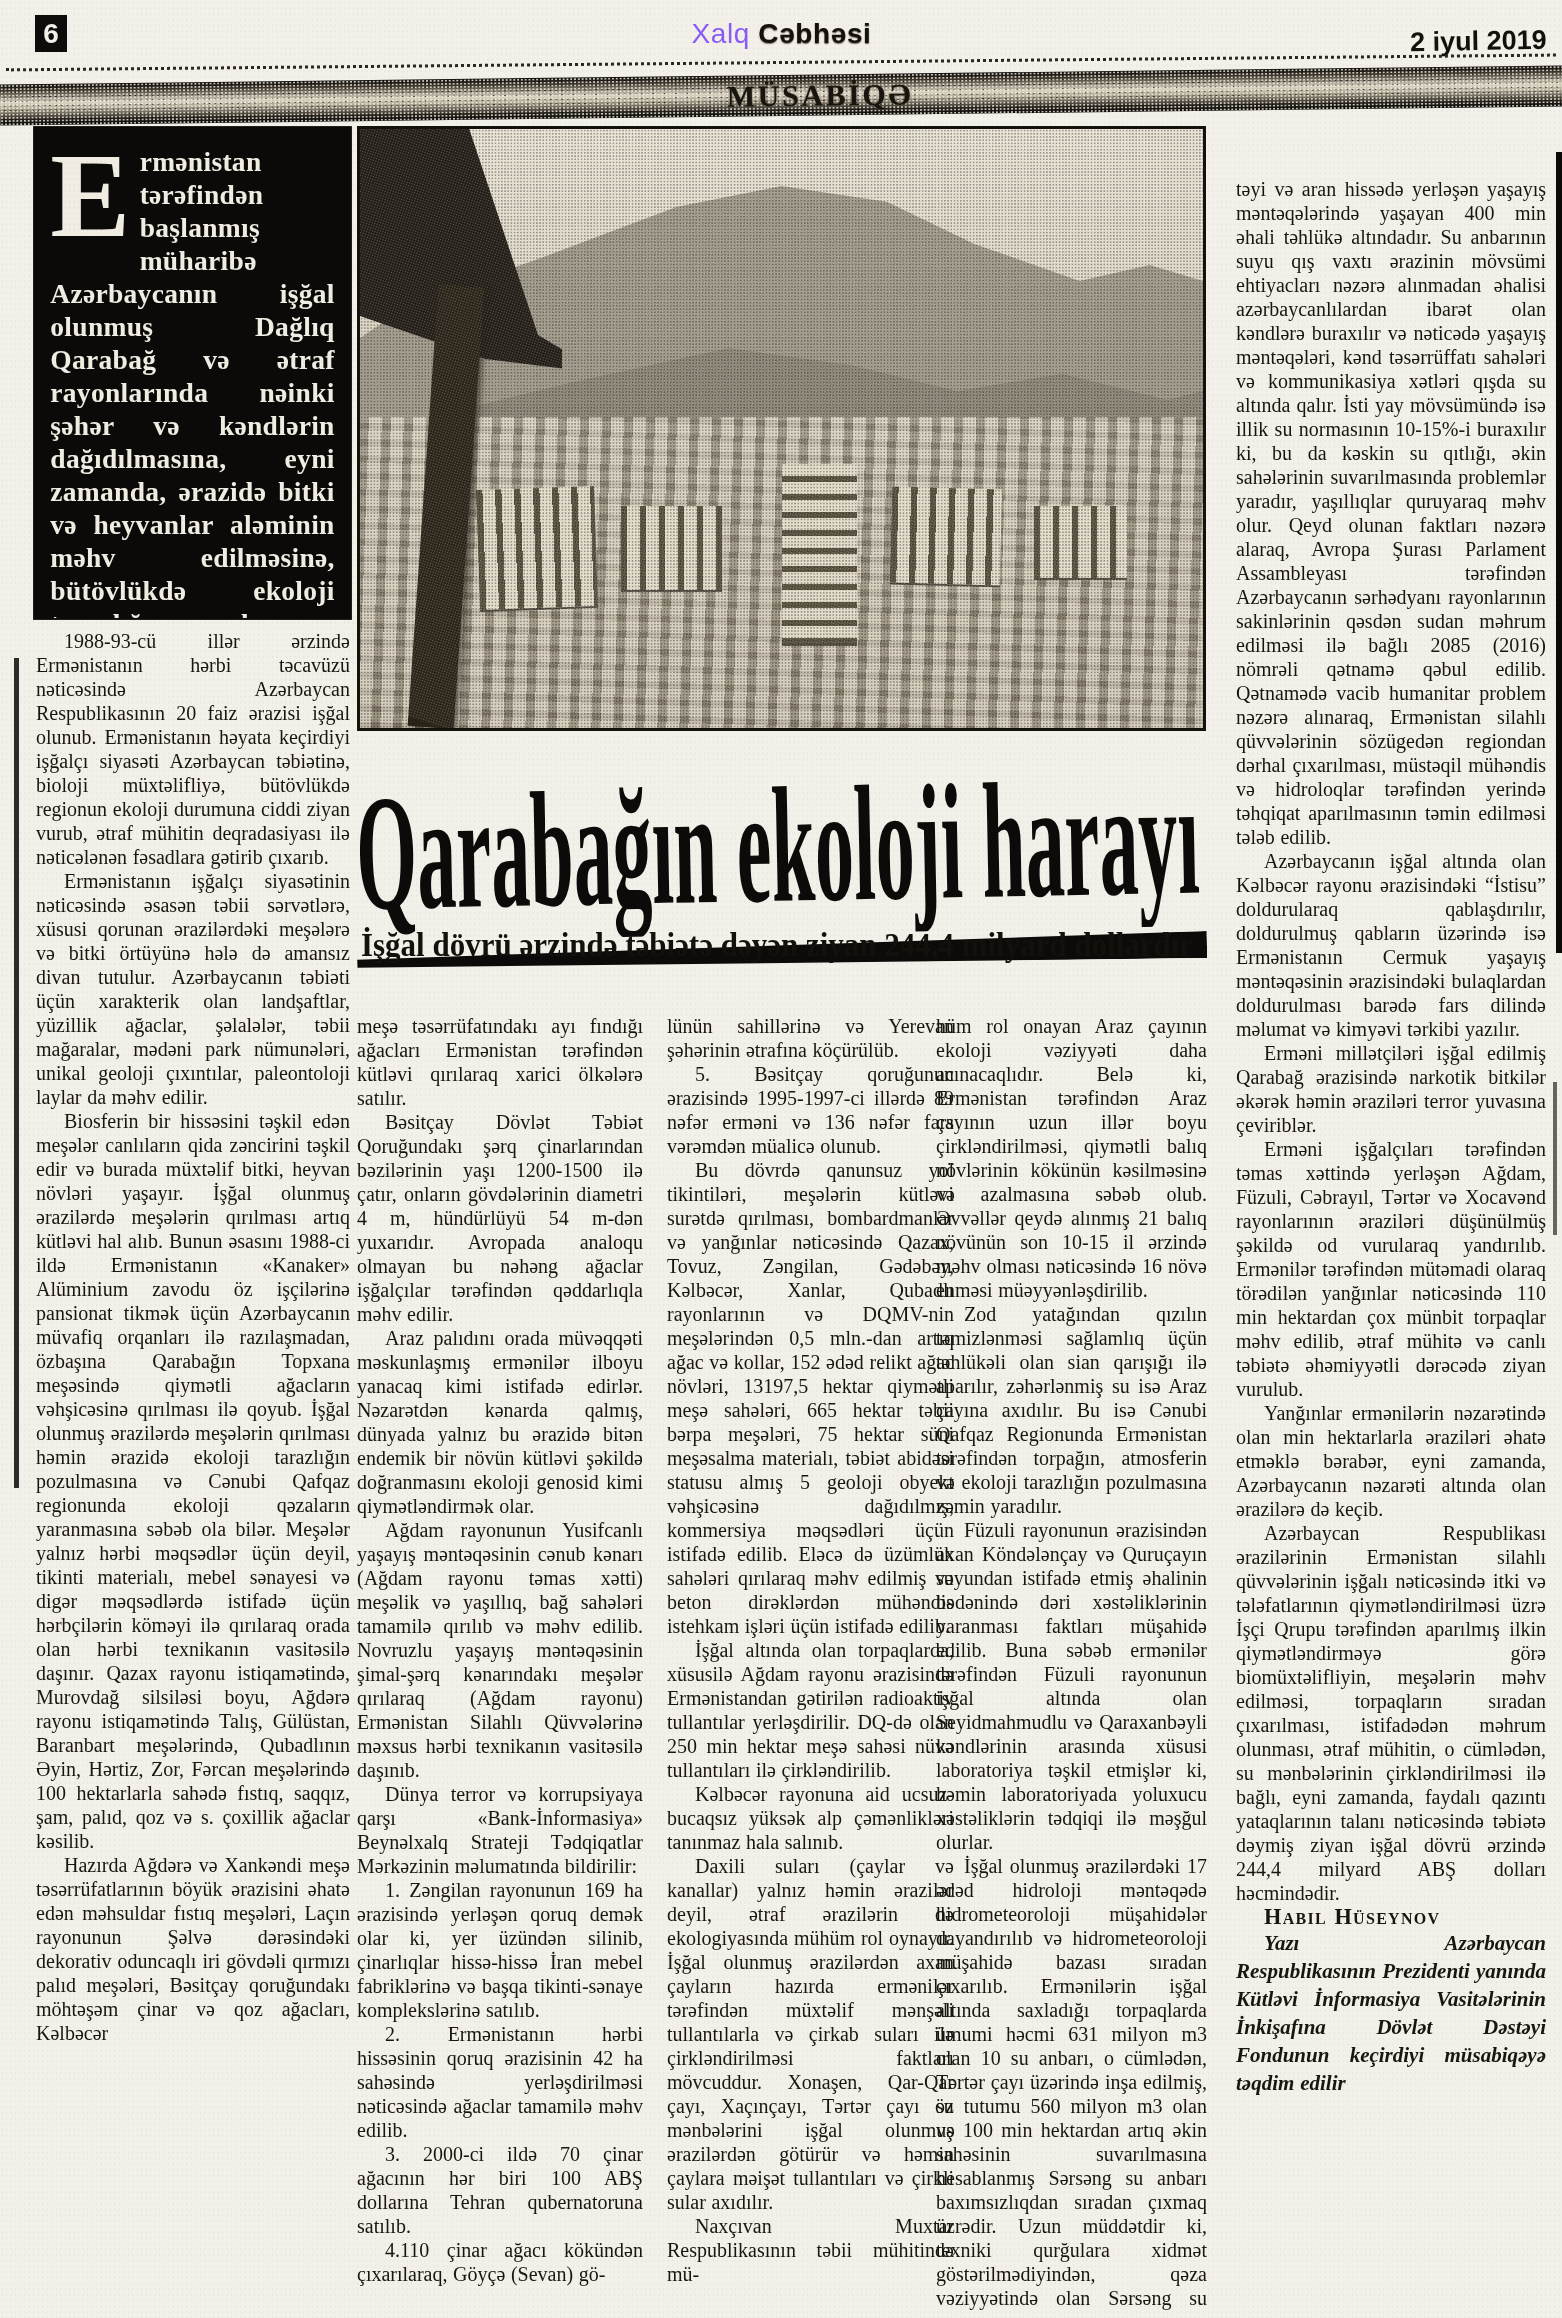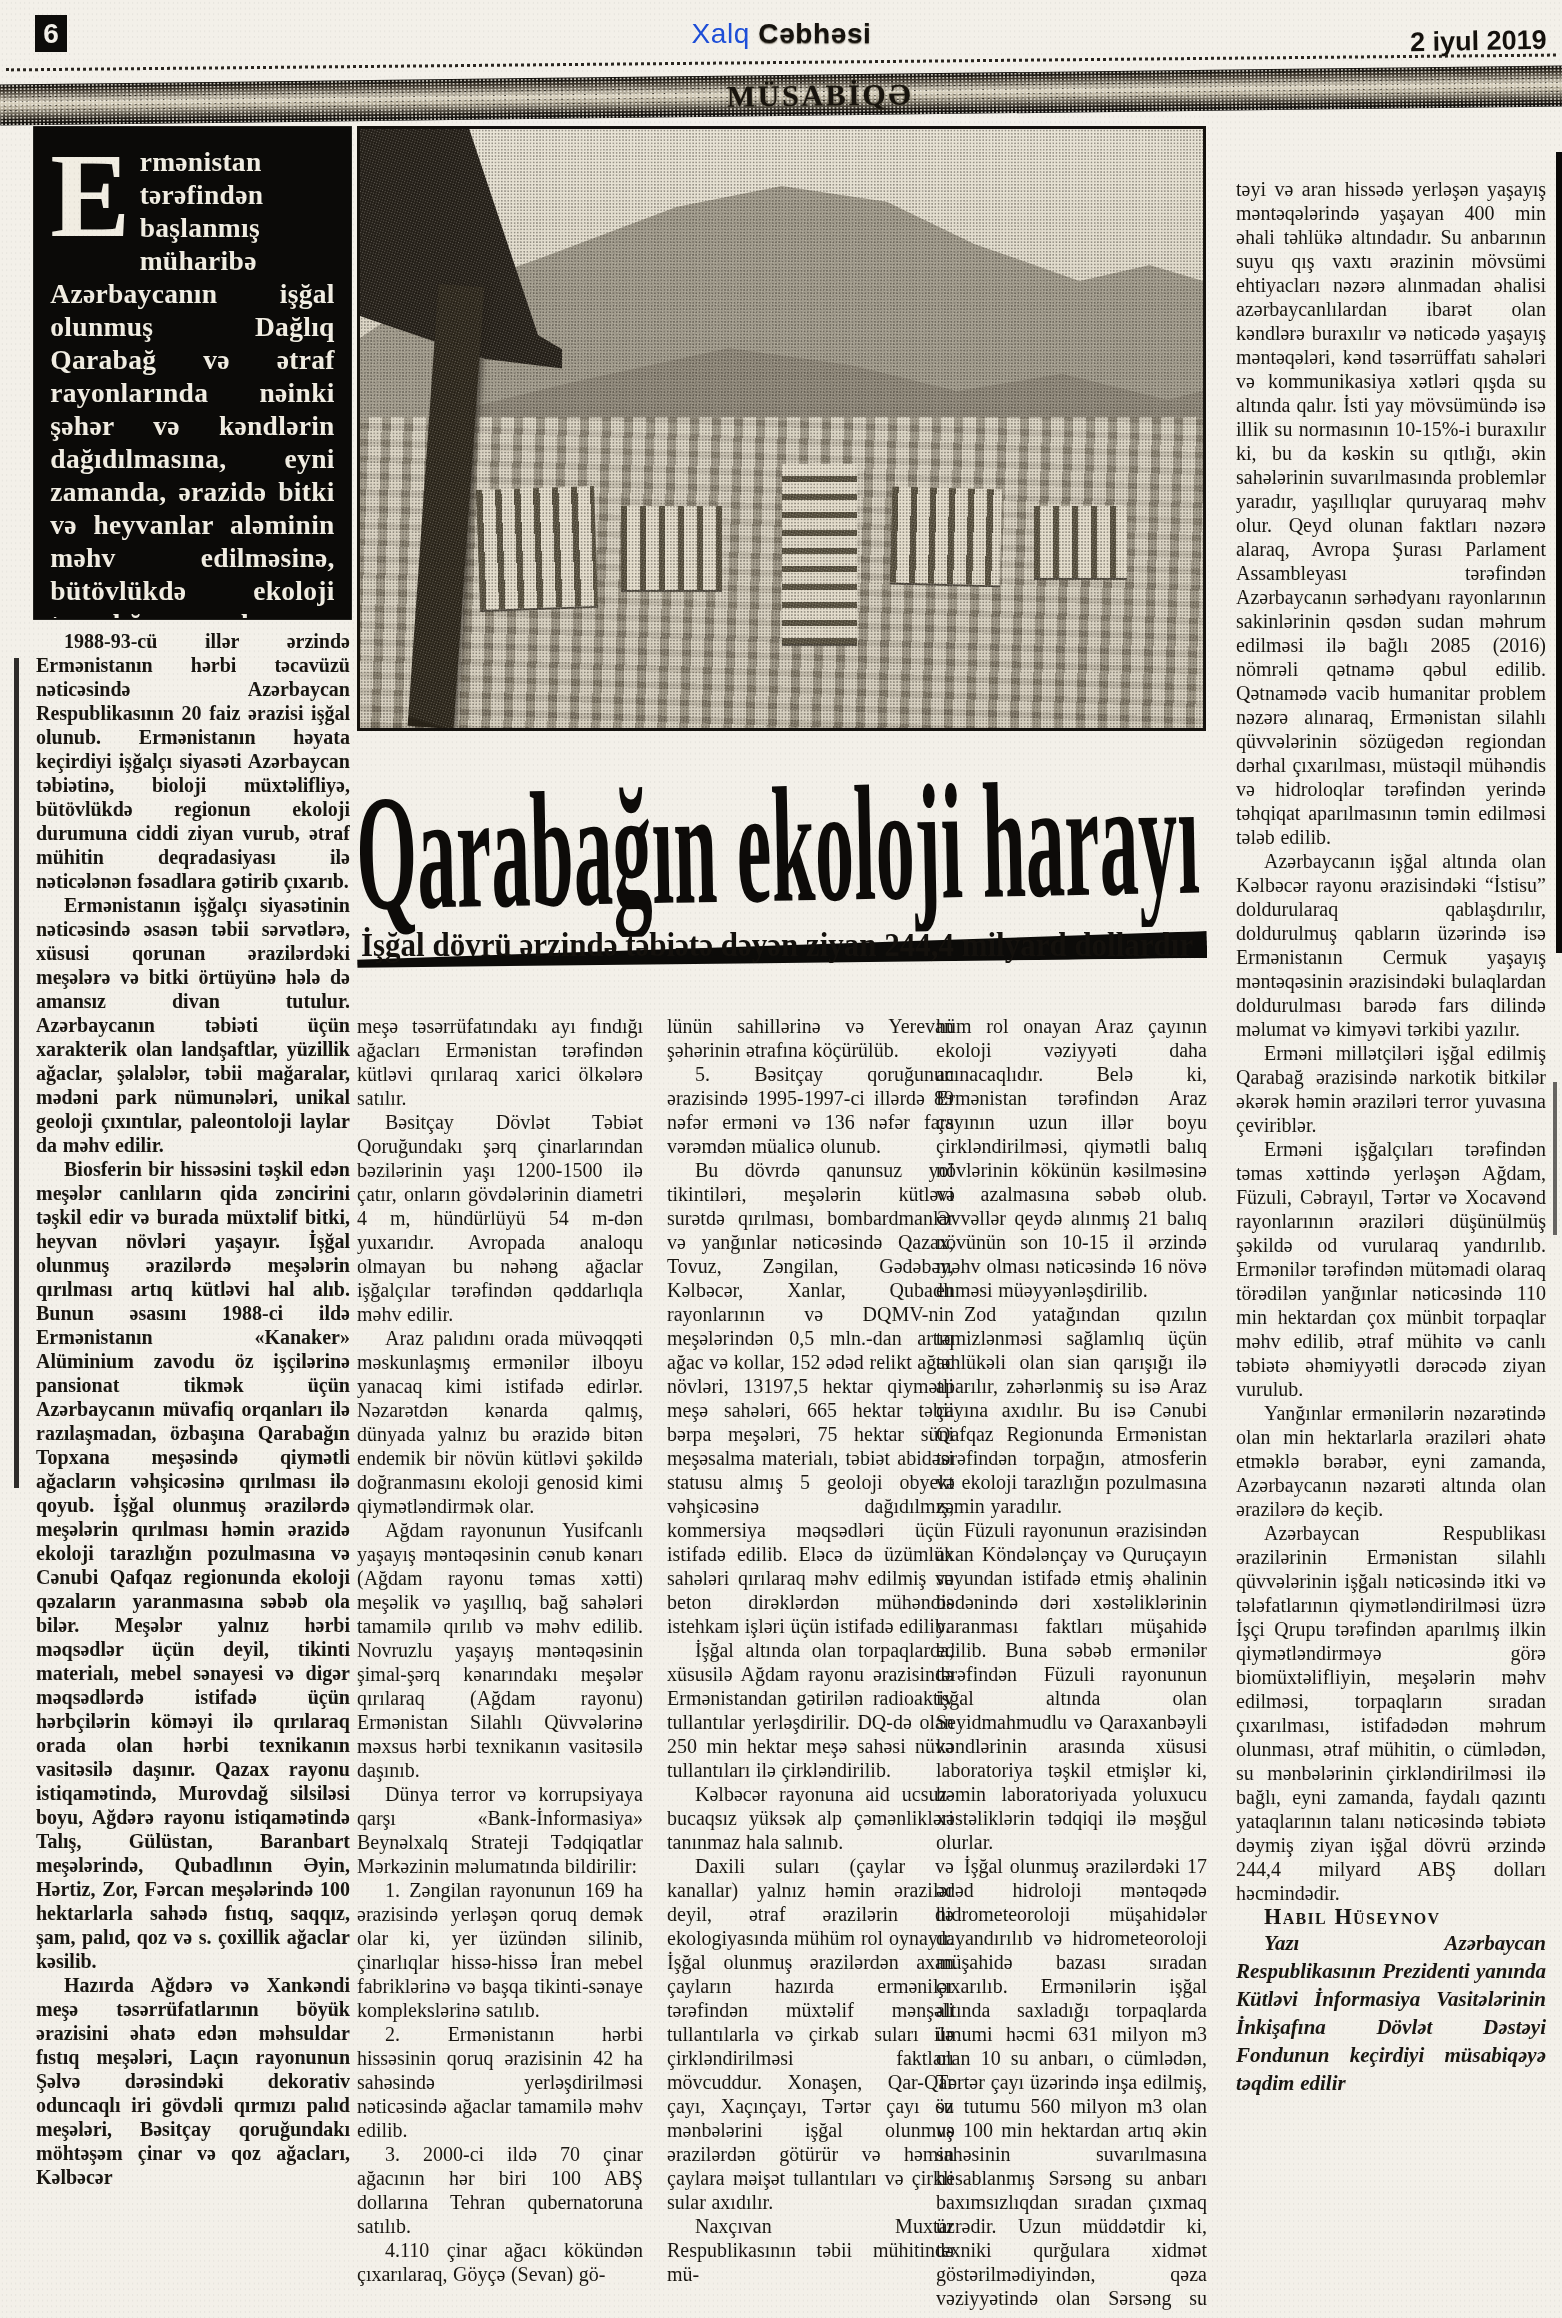--- a/index.html
+++ b/index.html
@@ -17,21 +17,21 @@
   
   .pagenum{
     position:absolute;left:35px;top:15.3px;width:32px;height:37px;background:#0d0c0a;
     color:#f4f1ea;font-family:"Liberation Sans",sans-serif;font-weight:bold;
     font-size:28px;display:flex;align-items:center;justify-content:center;
   }
   .masthead{
     position:absolute;left:0;top:18px;width:1563px;text-align:center;
     font-family:"Liberation Sans",sans-serif;font-size:28px;letter-spacing:0.6px;color:#1d1a16;
   }
-  .masthead .w1{font-weight:normal;color:#1d4ed8;}
+  .masthead .w1{font-weight:normal;color:#8b5cf6;}
   .masthead .w2{font-weight:bold;color:#15120d;text-shadow:0 1.3px 1.3px #6b655a;}
   .dateline{
     position:absolute;right:16.6px;top:25.5px;font-weight:bold;font-size:27px;
     font-family:"Liberation Sans",sans-serif;color:#14110d;transform:rotate(-1deg);
   }
   .head-rule{
     position:absolute;left:6.4px;top:61px;width:1550px;height:0;
     border-top:3.2px dotted #2a2620;transform:rotate(-0.55deg);
   }
   .section-band{
@@ -118,21 +118,21 @@
     clip-path:polygon(0 62%,100% 0,100% 100%,0 92%);transform:rotate(-0.8deg);
   }
   .subhead{position:absolute;left:357px;top:923px;width:849px;height:43px;text-align:center;}
   
   .col{
     position:absolute;font-size:20px;line-height:24px;text-align:justify;overflow:hidden;
     word-spacing:0.6px;color:#191611;
   }
   .col p{margin:0;text-indent:28px;}
   .col p.cont{text-indent:0;}
-  .col-left{left:36px;top:629px;width:314px;height:1678px;font-weight:bold;}
+  .col-left{left:36px;top:629px;width:314px;height:1678px;}
   .col-b{left:357px;top:1014px;width:286px;height:1300px;}
   .col-c{left:647px;top:1014px;width:287px;height:1300px;margin-left:20px;}
   .col-d{left:936px;top:1014px;width:271px;height:1300px;}
   .col-right{left:1236px;top:133px;width:310px;height:2173px;margin-top:44px;}
   .byline{
     margin-top:9px;text-align:left;font-weight:bold;font-variant:small-caps;
     font-size:22.3px;letter-spacing:1.3px;text-indent:0;
   }
   .tailnote{
     margin-top:47px;font-style:italic;font-weight:bold;font-size:21px;line-height:28px;

